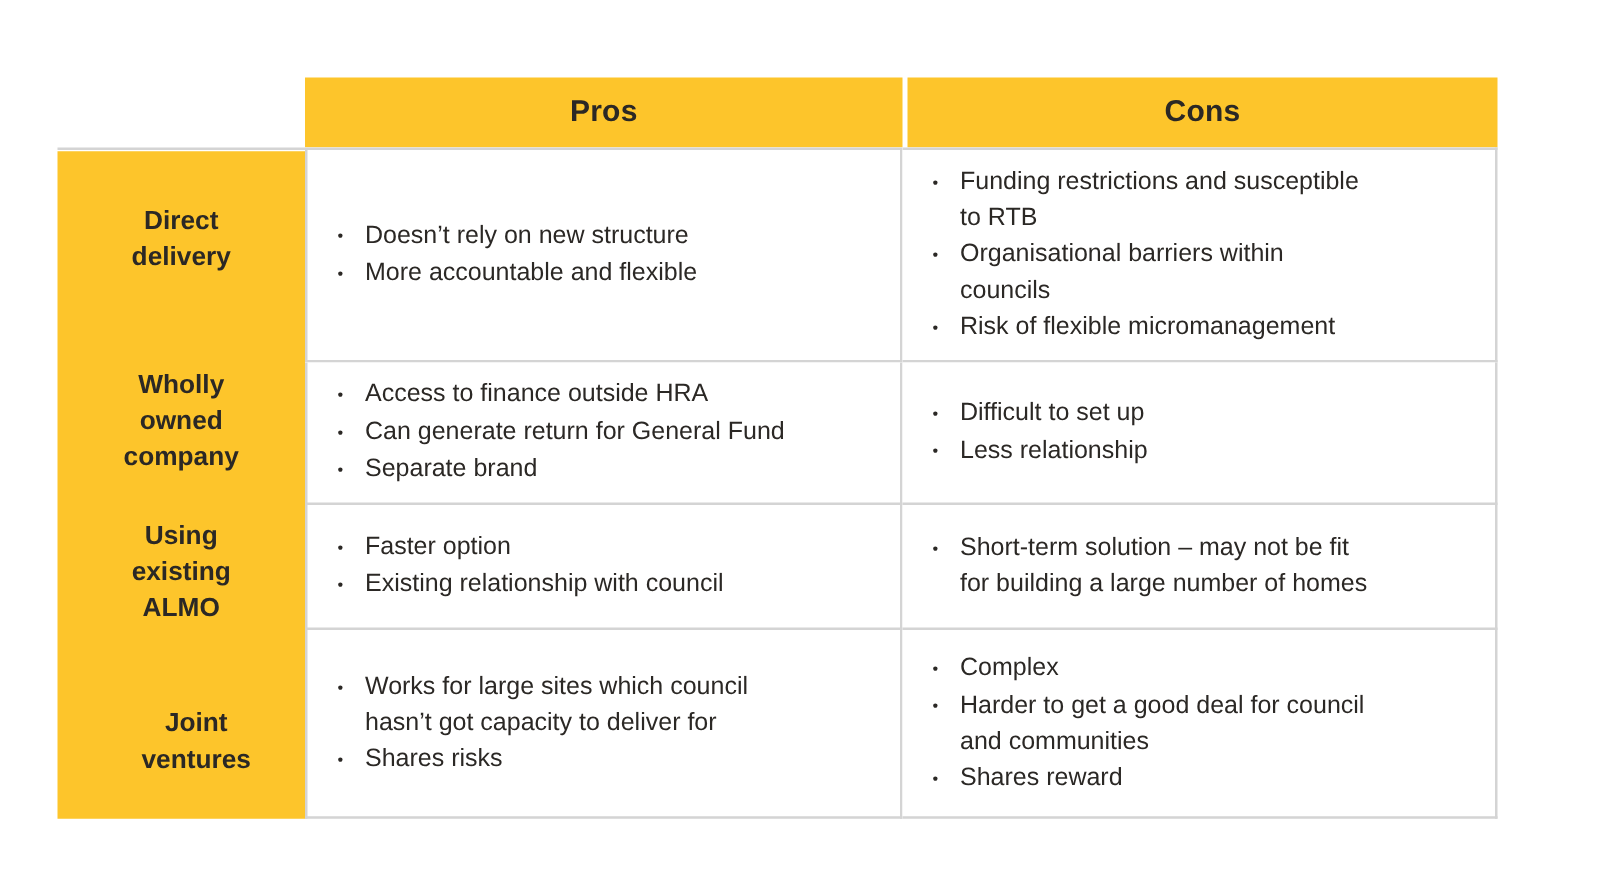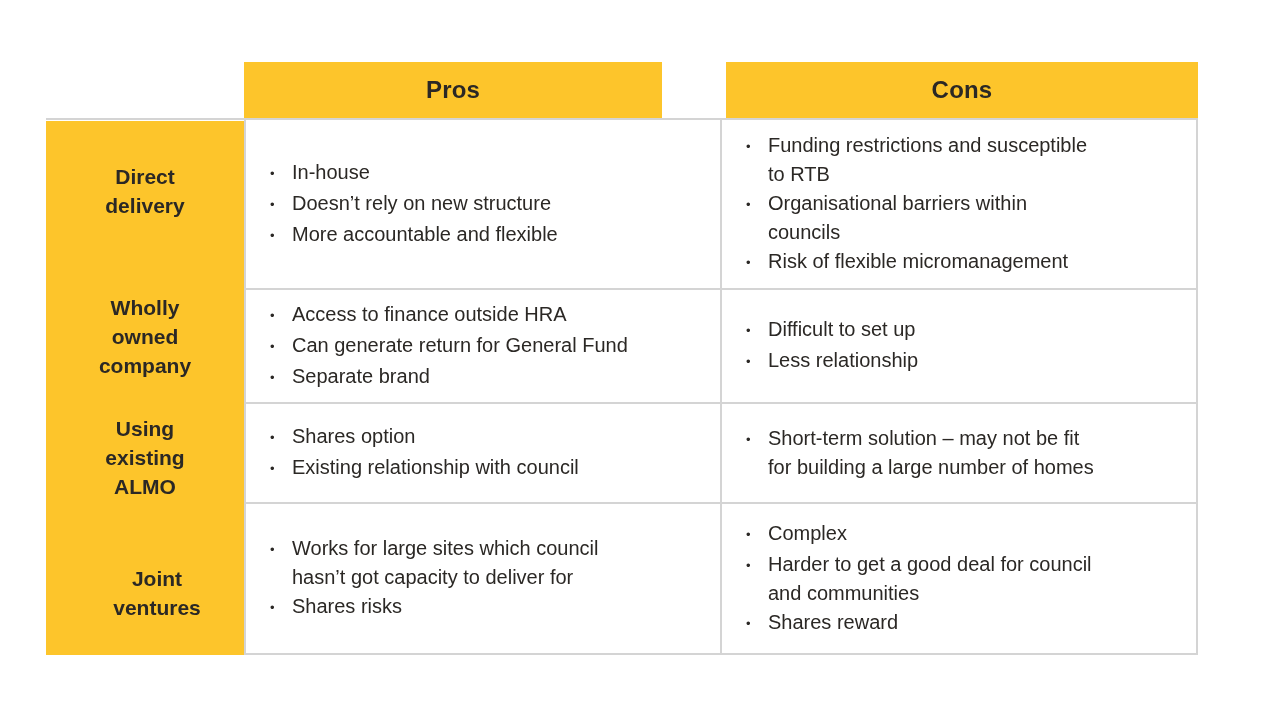--- a/index.html
+++ b/index.html
@@ -18,21 +18,21 @@
   }
   .canvas{position:absolute;left:0;top:0;width:1278px;height:715px;}
 
   
   .header-cell{
     position:absolute;top:62px;height:56px;
     background:var(--accent-yellow,#fdc52b);
     display:flex;align-items:center;justify-content:center;
     font-size:24px;font-weight:bold;letter-spacing:.2px;
   }
-  .pros-header{left:244px;width:418px;}
+  .pros-header{left:244px;width:478px;}
   .cons-header{left:726px;width:472px;}
 
   
   .label-top-line{
     position:absolute;left:46px;top:118px;width:198px;height:2px;
     background:var(--border-gray,#d4d4d4);
   }
 
   
   .label-col{
@@ -93,24 +93,20 @@
 ALMO</div>
     <div class="label-cell r3">Joint
 ventures</div>
   </div>
 
   <div class="grid">
 
     <div class="cell first-col first-row">
       <div class="li">
           <span class="dot"></span>
-          <span class="t">In-house</span>
-        </div>
-      <div class="li">
-          <span class="dot"></span>
           <span class="t">Doesn’t rely on new structure</span>
         </div>
       <div class="li">
           <span class="dot"></span>
           <span class="t">More accountable and flexible</span>
         </div>
     </div>
     <div class="cell first-row">
       <div class="li">
           <span class="dot"></span>
@@ -149,21 +145,21 @@
         </div>
       <div class="li">
           <span class="dot"></span>
           <span class="t">Less relationship</span>
         </div>
     </div>
 
     <div class="cell first-col">
       <div class="li">
           <span class="dot"></span>
-          <span class="t">Shares option</span>
+          <span class="t">Faster option</span>
         </div>
       <div class="li">
           <span class="dot"></span>
           <span class="t">Existing relationship with council</span>
         </div>
     </div>
     <div class="cell">
       <div class="li">
           <span class="dot"></span>
           <span class="t">Short-term solution – may not be fit

